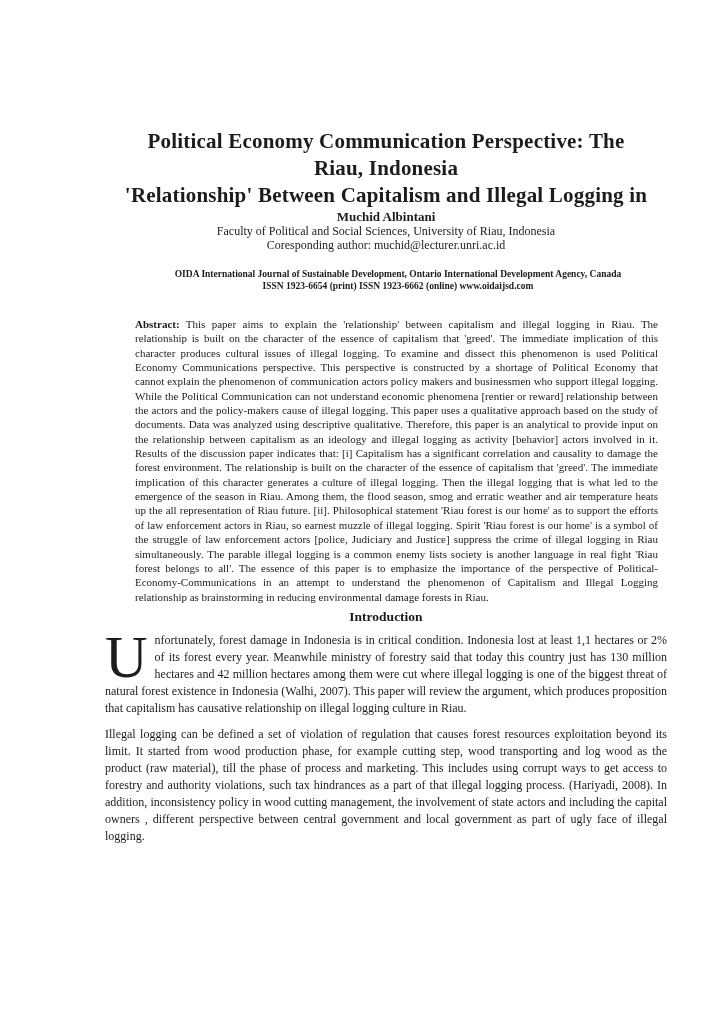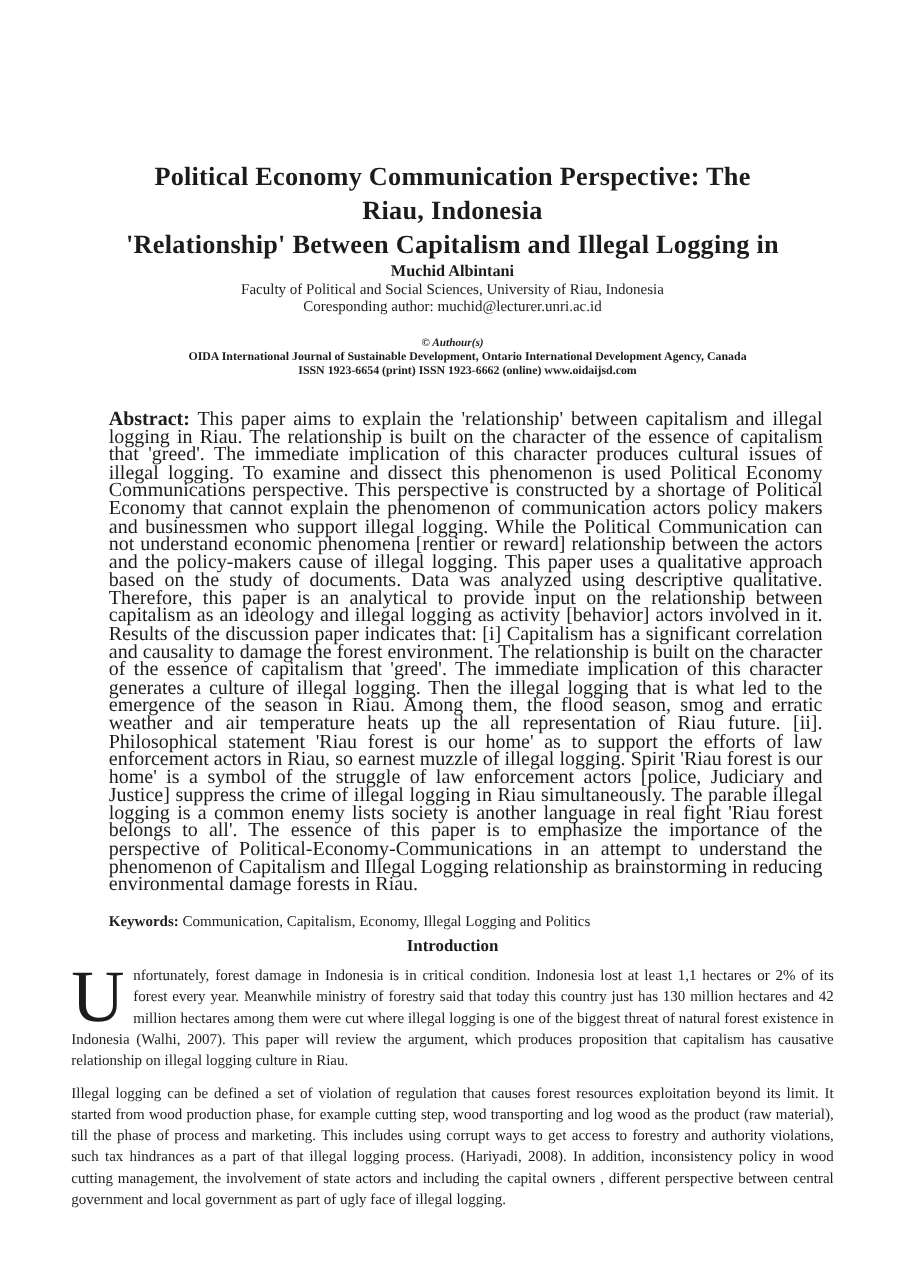--- a/index.html
+++ b/index.html
@@ -9,20 +9,21 @@
   }
   .page {
     position: relative;
     width: 724px;
     height: 1024px;
     background: #ffffff;
     font-family: "Liberation Serif", "DejaVu Serif", serif;
     color: #1c1c1c;
     overflow: hidden;
     box-sizing: border-box;
+    padding-left: 48px;
   }
   .title-block {
     padding-top: 128px;
     text-align: center;
   }
   .title-line {
     font-size: 21px;
     line-height: 27px;
     font-weight: bold;
     letter-spacing: 0.2px;
@@ -50,21 +51,21 @@
     font-style: italic;
   }
   .imprint-line {
     font-size: 9.5px;
     line-height: 11.5px;
     margin-left: 24px;
   }
   .abstract-block {
     margin: 25px 66px 0 87px;
     text-align: justify;
-    font-size: 16px;
+    font-size: 11px;
     line-height: 14.35px;
   }
   .inline-label {
     font-weight: bold;
   }
   .keywords-block {
     margin: 14px 86px 0 87px;
     text-align: left;
     font-size: 12px;
     line-height: 14.35px;
@@ -108,32 +109,28 @@
     <div class="title-line">'Relationship' Between Capitalism and Illegal Logging in</div>
   </div>
 
   <div class="author-block">
     <div class="author-name">Muchid Albintani</div>
     <div class="affiliation">Faculty of Political and Social Sciences, University of Riau, Indonesia</div>
     <div class="corresponding">Coresponding author: muchid@lecturer.unri.ac.id</div>
   </div>
 
   <div class="imprint-block">
-    <div class="imprint-copyright">© Authour(s)</div>
     <div class="imprint-line">OIDA International Journal of Sustainable Development, Ontario International Development Agency, Canada</div>
     <div class="imprint-line">ISSN 1923-6654 (print) ISSN 1923-6662 (online) www.oidaijsd.com</div>
   </div>
 
   <div class="abstract-block">
     <span class="inline-label">Abstract:</span><span> This paper aims to explain the 'relationship' between capitalism and illegal logging in Riau. The relationship is built on the character of the essence of capitalism that 'greed'. The immediate implication of this character produces cultural issues of illegal logging. To examine and dissect this phenomenon is used Political Economy Communications perspective. This perspective is constructed by a shortage of Political Economy that cannot explain the phenomenon of communication actors policy makers and businessmen who support illegal logging. While the Political Communication can not understand economic phenomena [rentier or reward] relationship between the actors and the policy-makers cause of illegal logging. This paper uses a qualitative approach based on the study of documents. Data was analyzed using descriptive qualitative. Therefore, this paper is an analytical to provide input on the relationship between capitalism as an ideology and illegal logging as activity [behavior] actors involved in it. Results of the discussion paper indicates that: [i] Capitalism has a significant correlation and causality to damage the forest environment. The relationship is built on the character of the essence of capitalism that  'greed'. The immediate implication of this character generates a culture of illegal logging. Then the illegal logging that is what led to the emergence of the season in Riau. Among them, the flood season, smog and erratic weather and air temperature heats up the all representation of Riau future. [ii]. Philosophical statement 'Riau forest is our home' as to support the efforts of law enforcement actors in Riau, so earnest muzzle of illegal logging. Spirit 'Riau forest is our home' is a symbol of the struggle of law enforcement actors [police, Judiciary and Justice] suppress the crime of illegal logging in Riau simultaneously. The parable illegal logging is a common enemy lists society is another language in real fight 'Riau forest belongs to all'. The essence of this paper is to emphasize the importance of the perspective of Political-Economy-Communications in an attempt to understand the phenomenon of Capitalism and Illegal Logging relationship as brainstorming in reducing environmental damage forests in Riau.</span>
   </div>
 
-  <div class="keywords-block">
-    <span class="inline-label">Keywords:</span><span> Communication, Capitalism, Economy, Illegal Logging and Politics</span>
-  </div>
 
   <div class="section-heading">Introduction</div>
 
   <div class="body-paragraph first">
     <span class="drop-cap">U</span><span>nfortunately, forest damage in Indonesia is in critical condition.  Indonesia lost at least 1,1 hectares or 2% of its forest every year. Meanwhile  ministry of forestry said that today  this country just has 130 million hectares  and 42 million hectares among them were cut where  illegal logging is one of the biggest threat of natural forest existence in Indonesia (Walhi, 2007).  This paper will review the argument, which produces proposition that capitalism has causative relationship on illegal logging culture in Riau.</span>
   </div>
 
   <div class="body-paragraph second">Illegal logging can be defined a set of violation of regulation that causes forest resources exploitation beyond its limit. It started from wood production phase, for example cutting step, wood transporting and log wood as the product (raw material), till the phase of process and marketing. This includes using corrupt ways to get access to forestry and authority violations, such tax hindrances as a part of that illegal logging process. (Hariyadi, 2008). In addition, inconsistency policy in wood cutting management, the involvement of state actors and including the capital owners , different perspective between central government and local government as part of ugly face of illegal logging.</div>
 
 </div>

